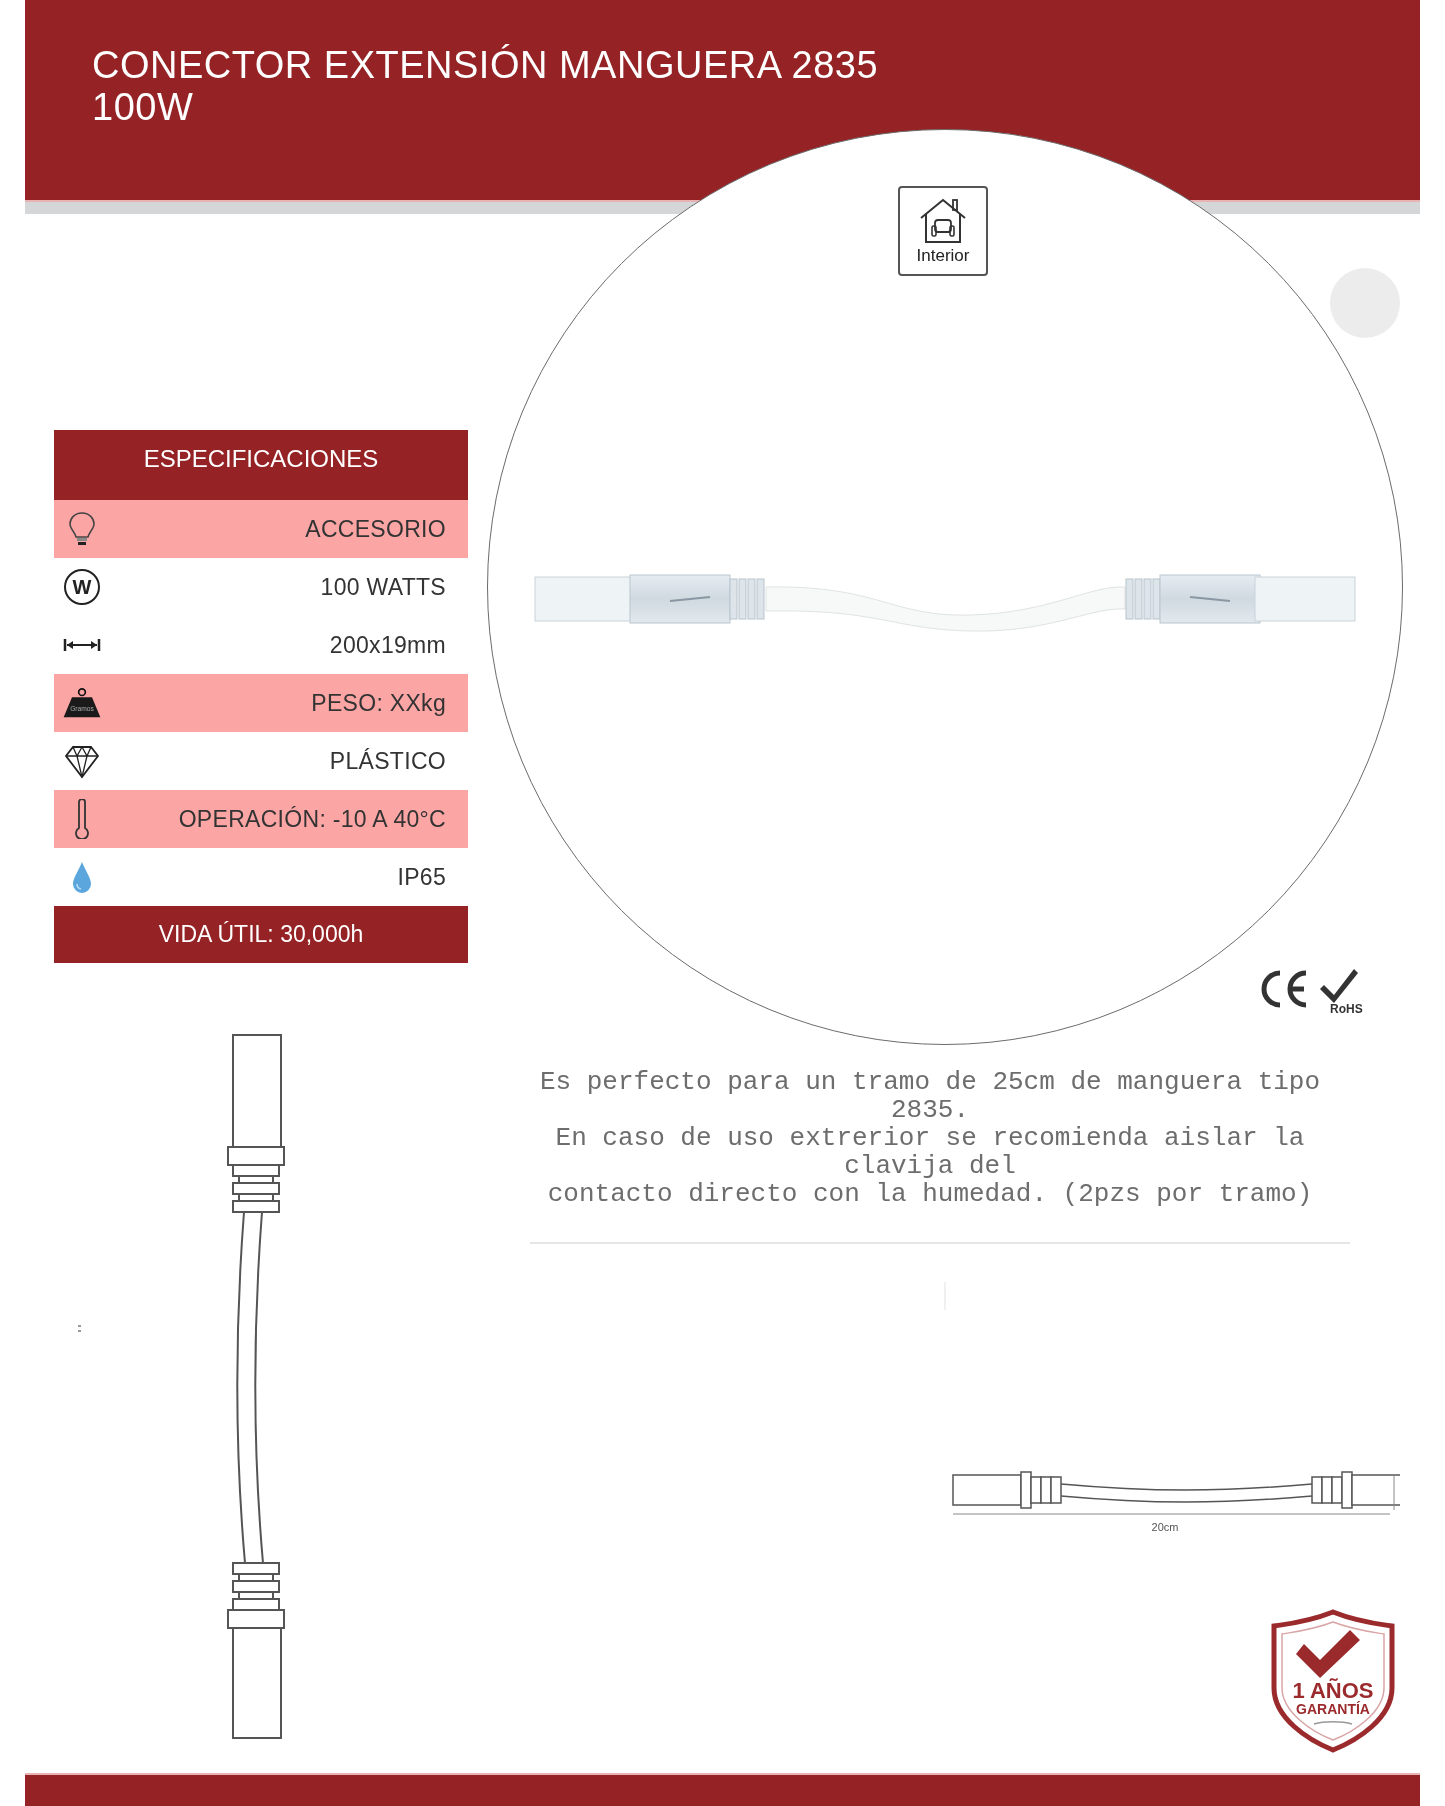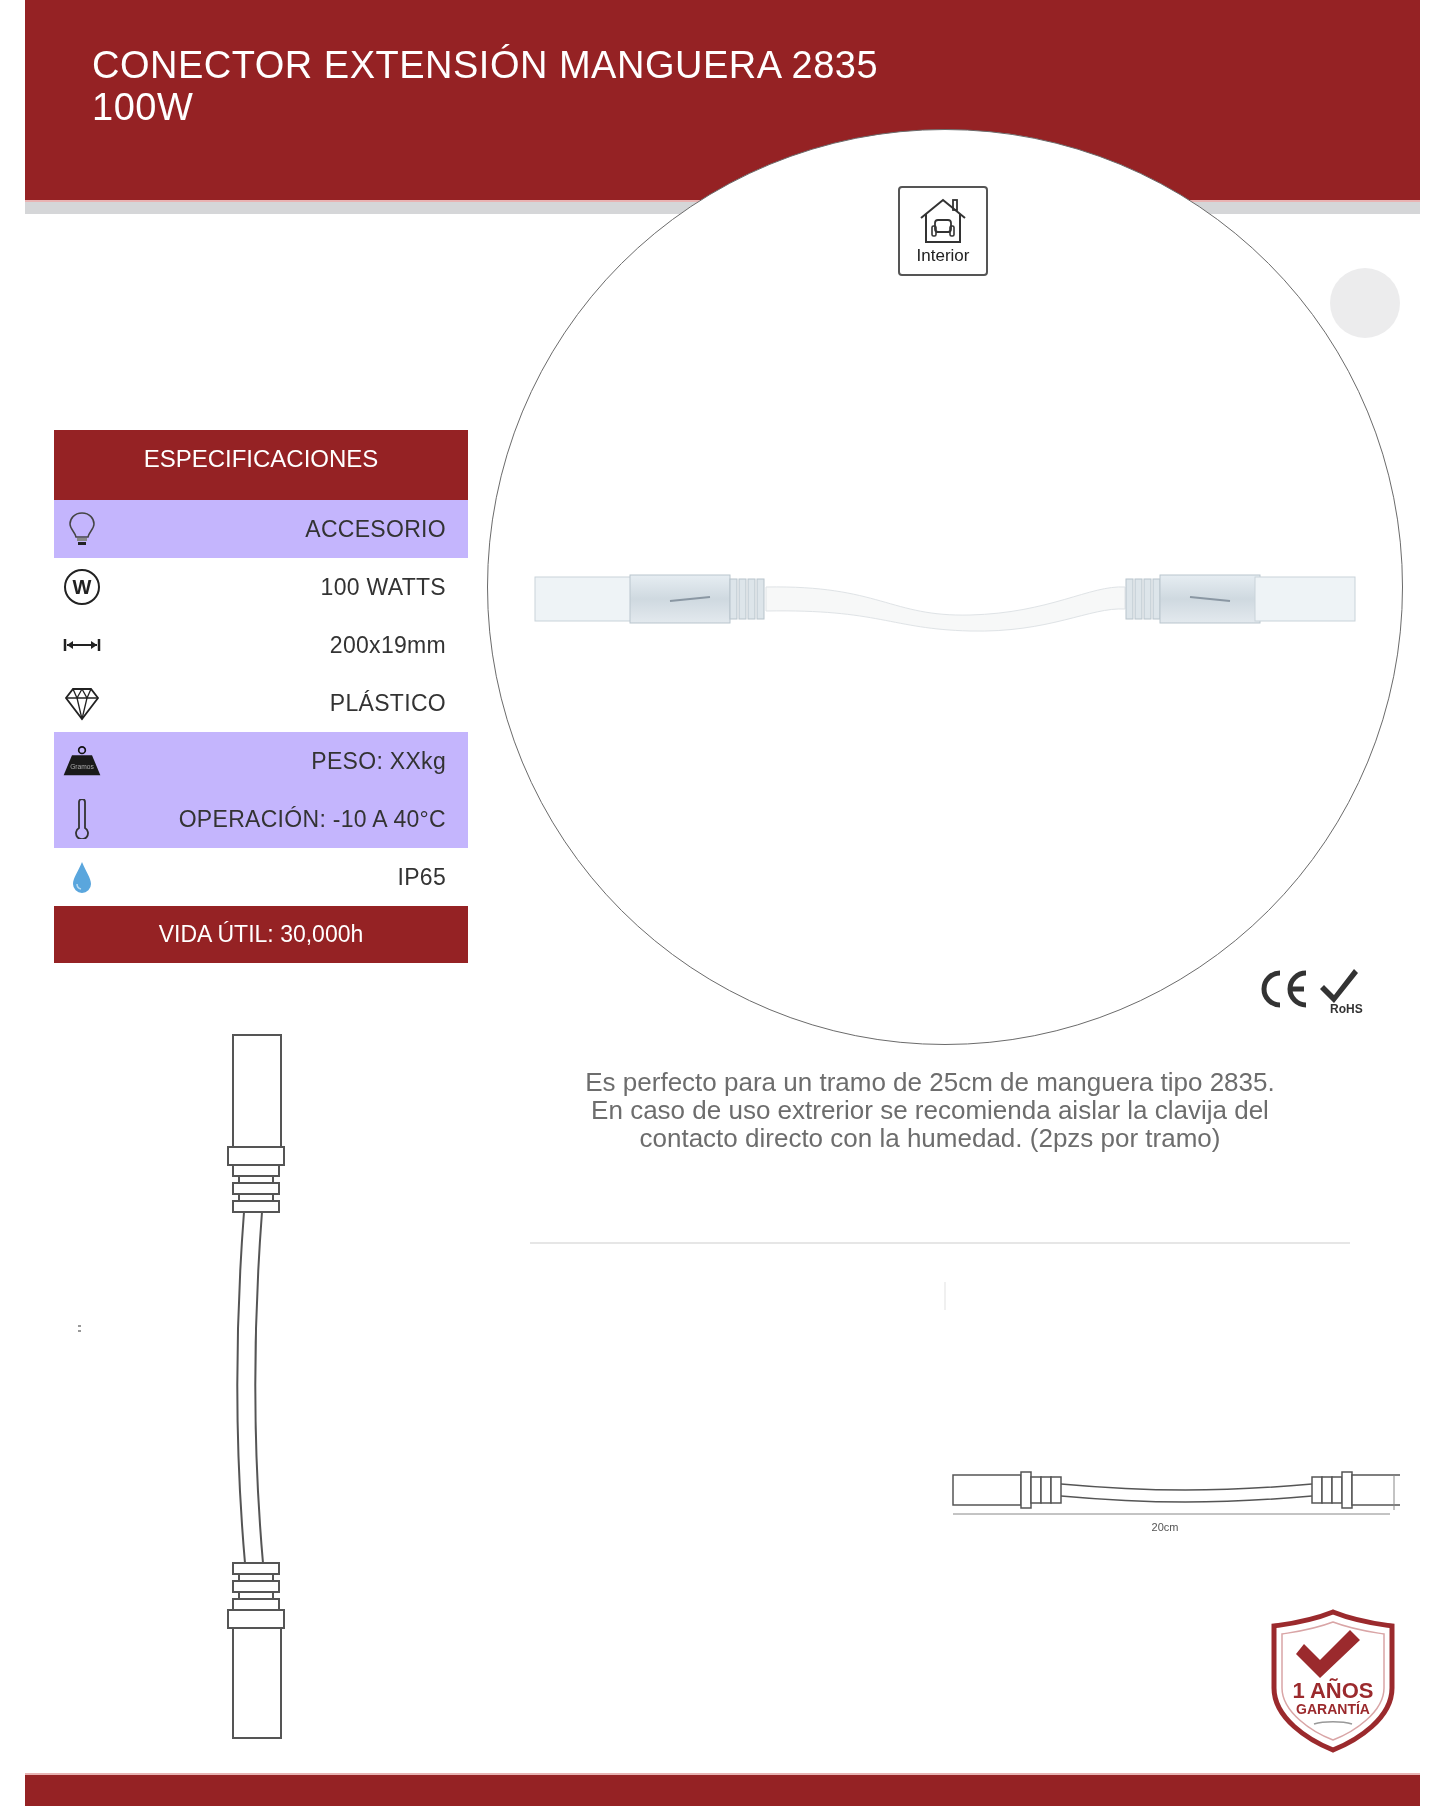--- a/index.html
+++ b/index.html
@@ -18,27 +18,27 @@
   .interior-badge svg { display: block; margin: 8px auto 0; }
   .interior-label { display: block; font-size: 17px; color: #222; margin-top: 0px; }
 
   .product-photo { position: absolute; left: 530px; top: 565px; width: 830px; height: 70px; }
 
   .cert-logos { position: absolute; left: 1258px; top: 965px; width: 120px; height: 50px; }
 
   .spec-table { position: absolute; left: 54px; top: 430px; width: 414px; }
   .spec-header { height: 70px; background: #952224; color: #fff; font-size: 24px; text-align: center; line-height: 57px; }
   .spec-row { height: 58px; position: relative; }
-  .spec-row.shade { background: #c4b5fd; }
+  .spec-row.shade { background: #fca5a5; }
   .spec-row.plain { background: #ffffff; }
   .spec-icon { position: absolute; left: 8px; top: 10px; width: 40px; height: 38px; display: flex; align-items: center; justify-content: center; }
   .spec-value { position: absolute; right: 22px; top: 0; line-height: 58px; font-size: 23px; color: #333; letter-spacing: 0.3px; }
   .spec-footer { height: 57px; background: #952224; color: #fff; font-size: 23px; text-align: center; line-height: 57px; }
 
-  .description { position: absolute; left: 520px; top: 1068px; width: 820px; text-align: center; font-size: 26px; line-height: 28px; color: #6d6d6d; }
+  .description { position: absolute; left: 520px; top: 1068px; width: 820px; text-align: center; font-size: 26px; line-height: 28px; color: #6d6d6d; font-family: Liberation Mono, monospace; }
   .description span { display: block; }
 
   .divider { position: absolute; left: 530px; top: 1242px; width: 820px; height: 2px; background: #e6e6e6; }
   .faint-tick { position: absolute; left: 944px; top: 1282px; width: 2px; height: 28px; background: #f0f0f0; }
 
   .vertical-drawing { position: absolute; left: 225px; top: 1030px; width: 70px; height: 712px; }
   .tiny-mark { position: absolute; left: 78px; top: 1325px; width: 3px; height: 8px; }
 
   .dim-drawing { position: absolute; left: 950px; top: 1470px; width: 450px; height: 70px; }
 
@@ -143,39 +143,39 @@
       <svg width="38" height="16" viewBox="0 0 38 16">
           <line x1="2" y1="2" x2="2" y2="14" stroke="#222" stroke-width="2.5"></line>
           <line x1="36" y1="2" x2="36" y2="14" stroke="#222" stroke-width="2.5"></line>
           <line x1="4" y1="8" x2="34" y2="8" stroke="#222" stroke-width="2"></line>
           <path d="M4 8 L10 4 V12 Z M34 8 L28 4 V12 Z" fill="#222"></path>
         </svg>
     </span>
     <span class="spec-value">200x19mm</span>
   </div>
 
-  <div class="spec-row plain">
-    <span class="spec-icon">
-      <svg width="36" height="36" viewBox="0 0 36 36">
-          <path d="M9 4 H27 L34 13 L18 34 L2 13 Z" fill="none" stroke="#222" stroke-width="1.8"></path>
-          <path d="M2 13 H34 M9 4 L13 13 L18 4 L23 13 L27 4 M13 13 L18 34 L23 13" fill="none" stroke="#222" stroke-width="1.3"></path>
-        </svg>
-    </span>
-    <span class="spec-value">PLÁSTICO</span>
-  </div>
-
   <div class="spec-row shade">
     <span class="spec-icon">
       <svg width="48" height="38" viewBox="0 0 48 38">
           <circle cx="24" cy="6" r="4" fill="none" stroke="#111" stroke-width="2"></circle>
           <path d="M12 12 H36 L46 36 H2 Z" fill="#1a1a1a"></path>
           <text x="24" y="29" text-anchor="middle" font-size="8" fill="#aaa" font-family="Liberation Sans, sans-serif">Gramos</text>
         </svg>
     </span>
     <span class="spec-value">PESO: XXkg</span>
+  </div>
+
+  <div class="spec-row plain">
+    <span class="spec-icon">
+      <svg width="36" height="36" viewBox="0 0 36 36">
+          <path d="M9 4 H27 L34 13 L18 34 L2 13 Z" fill="none" stroke="#222" stroke-width="1.8"></path>
+          <path d="M2 13 H34 M9 4 L13 13 L18 4 L23 13 L27 4 M13 13 L18 34 L23 13" fill="none" stroke="#222" stroke-width="1.3"></path>
+        </svg>
+    </span>
+    <span class="spec-value">PLÁSTICO</span>
   </div>
 
   <div class="spec-row shade">
     <span class="spec-icon">
       <svg width="20" height="40" viewBox="0 0 20 40">
           <path d="M7 3 A3 3 0 0 1 13 3 V29 A6 6 0 1 1 7 29 Z" fill="none" stroke="#333" stroke-width="1.8"></path>
         </svg>
     </span>
     <span class="spec-value">OPERACIÓN: -10 A 40°C</span>
   </div>

